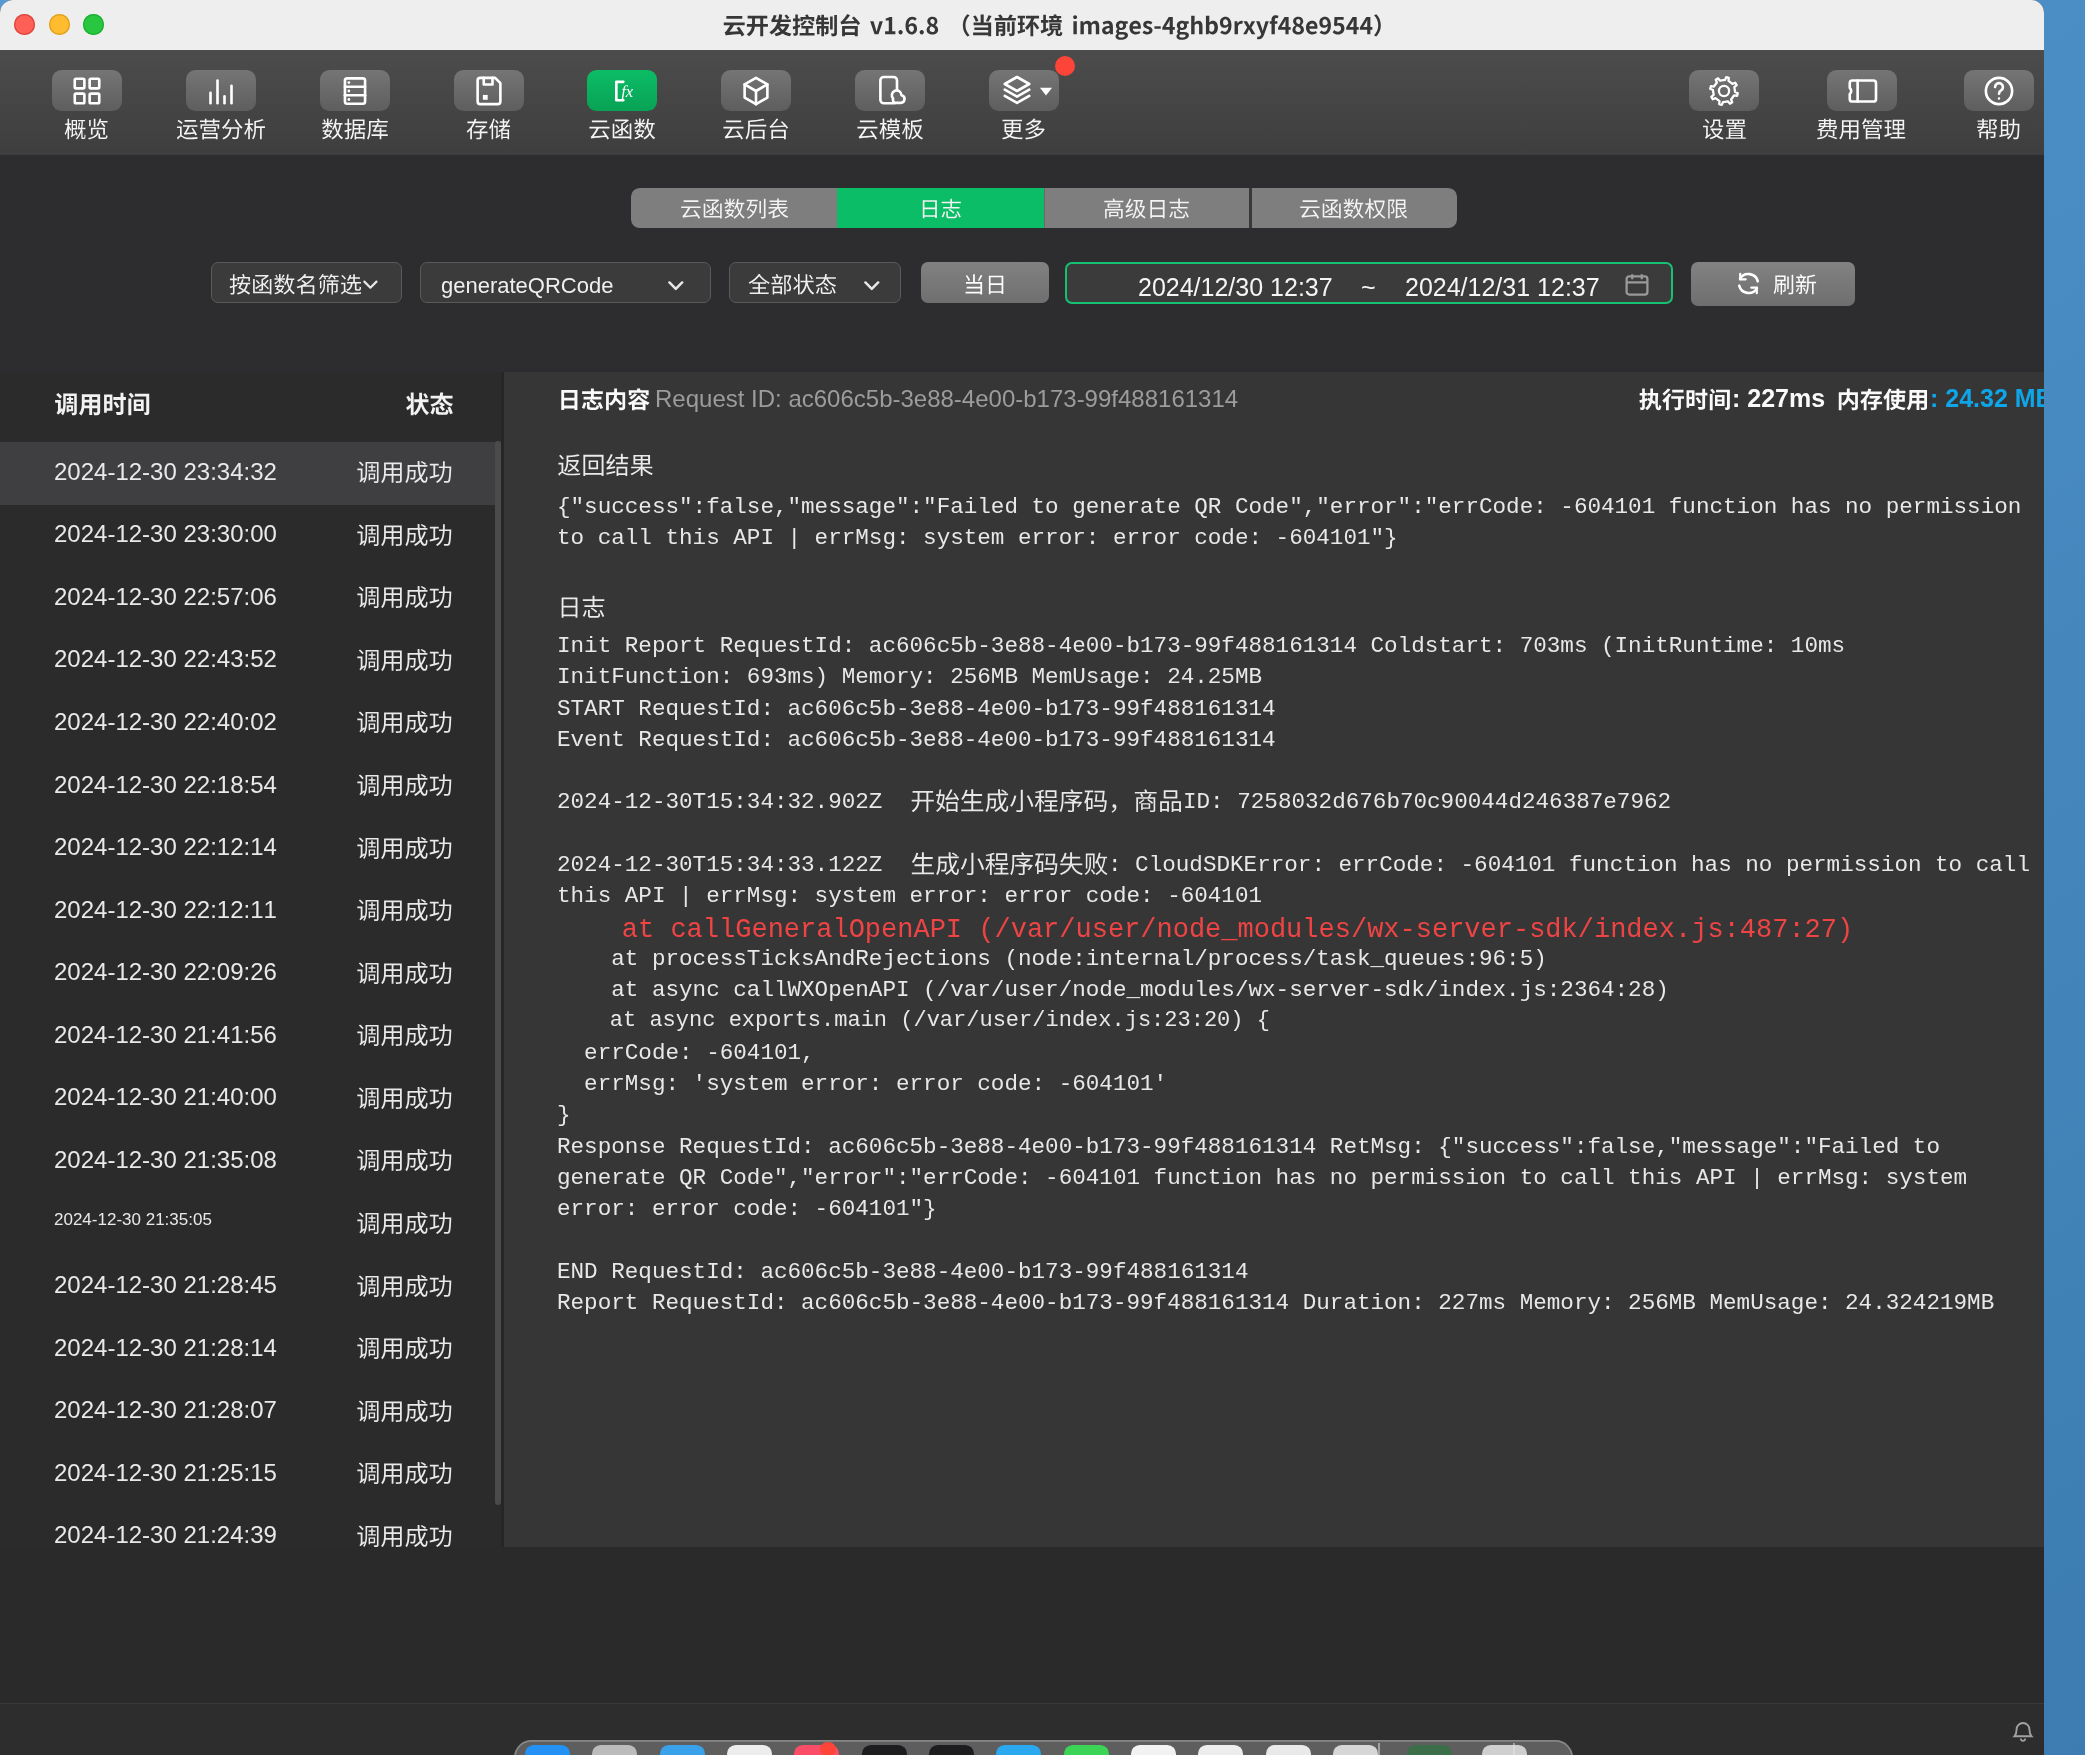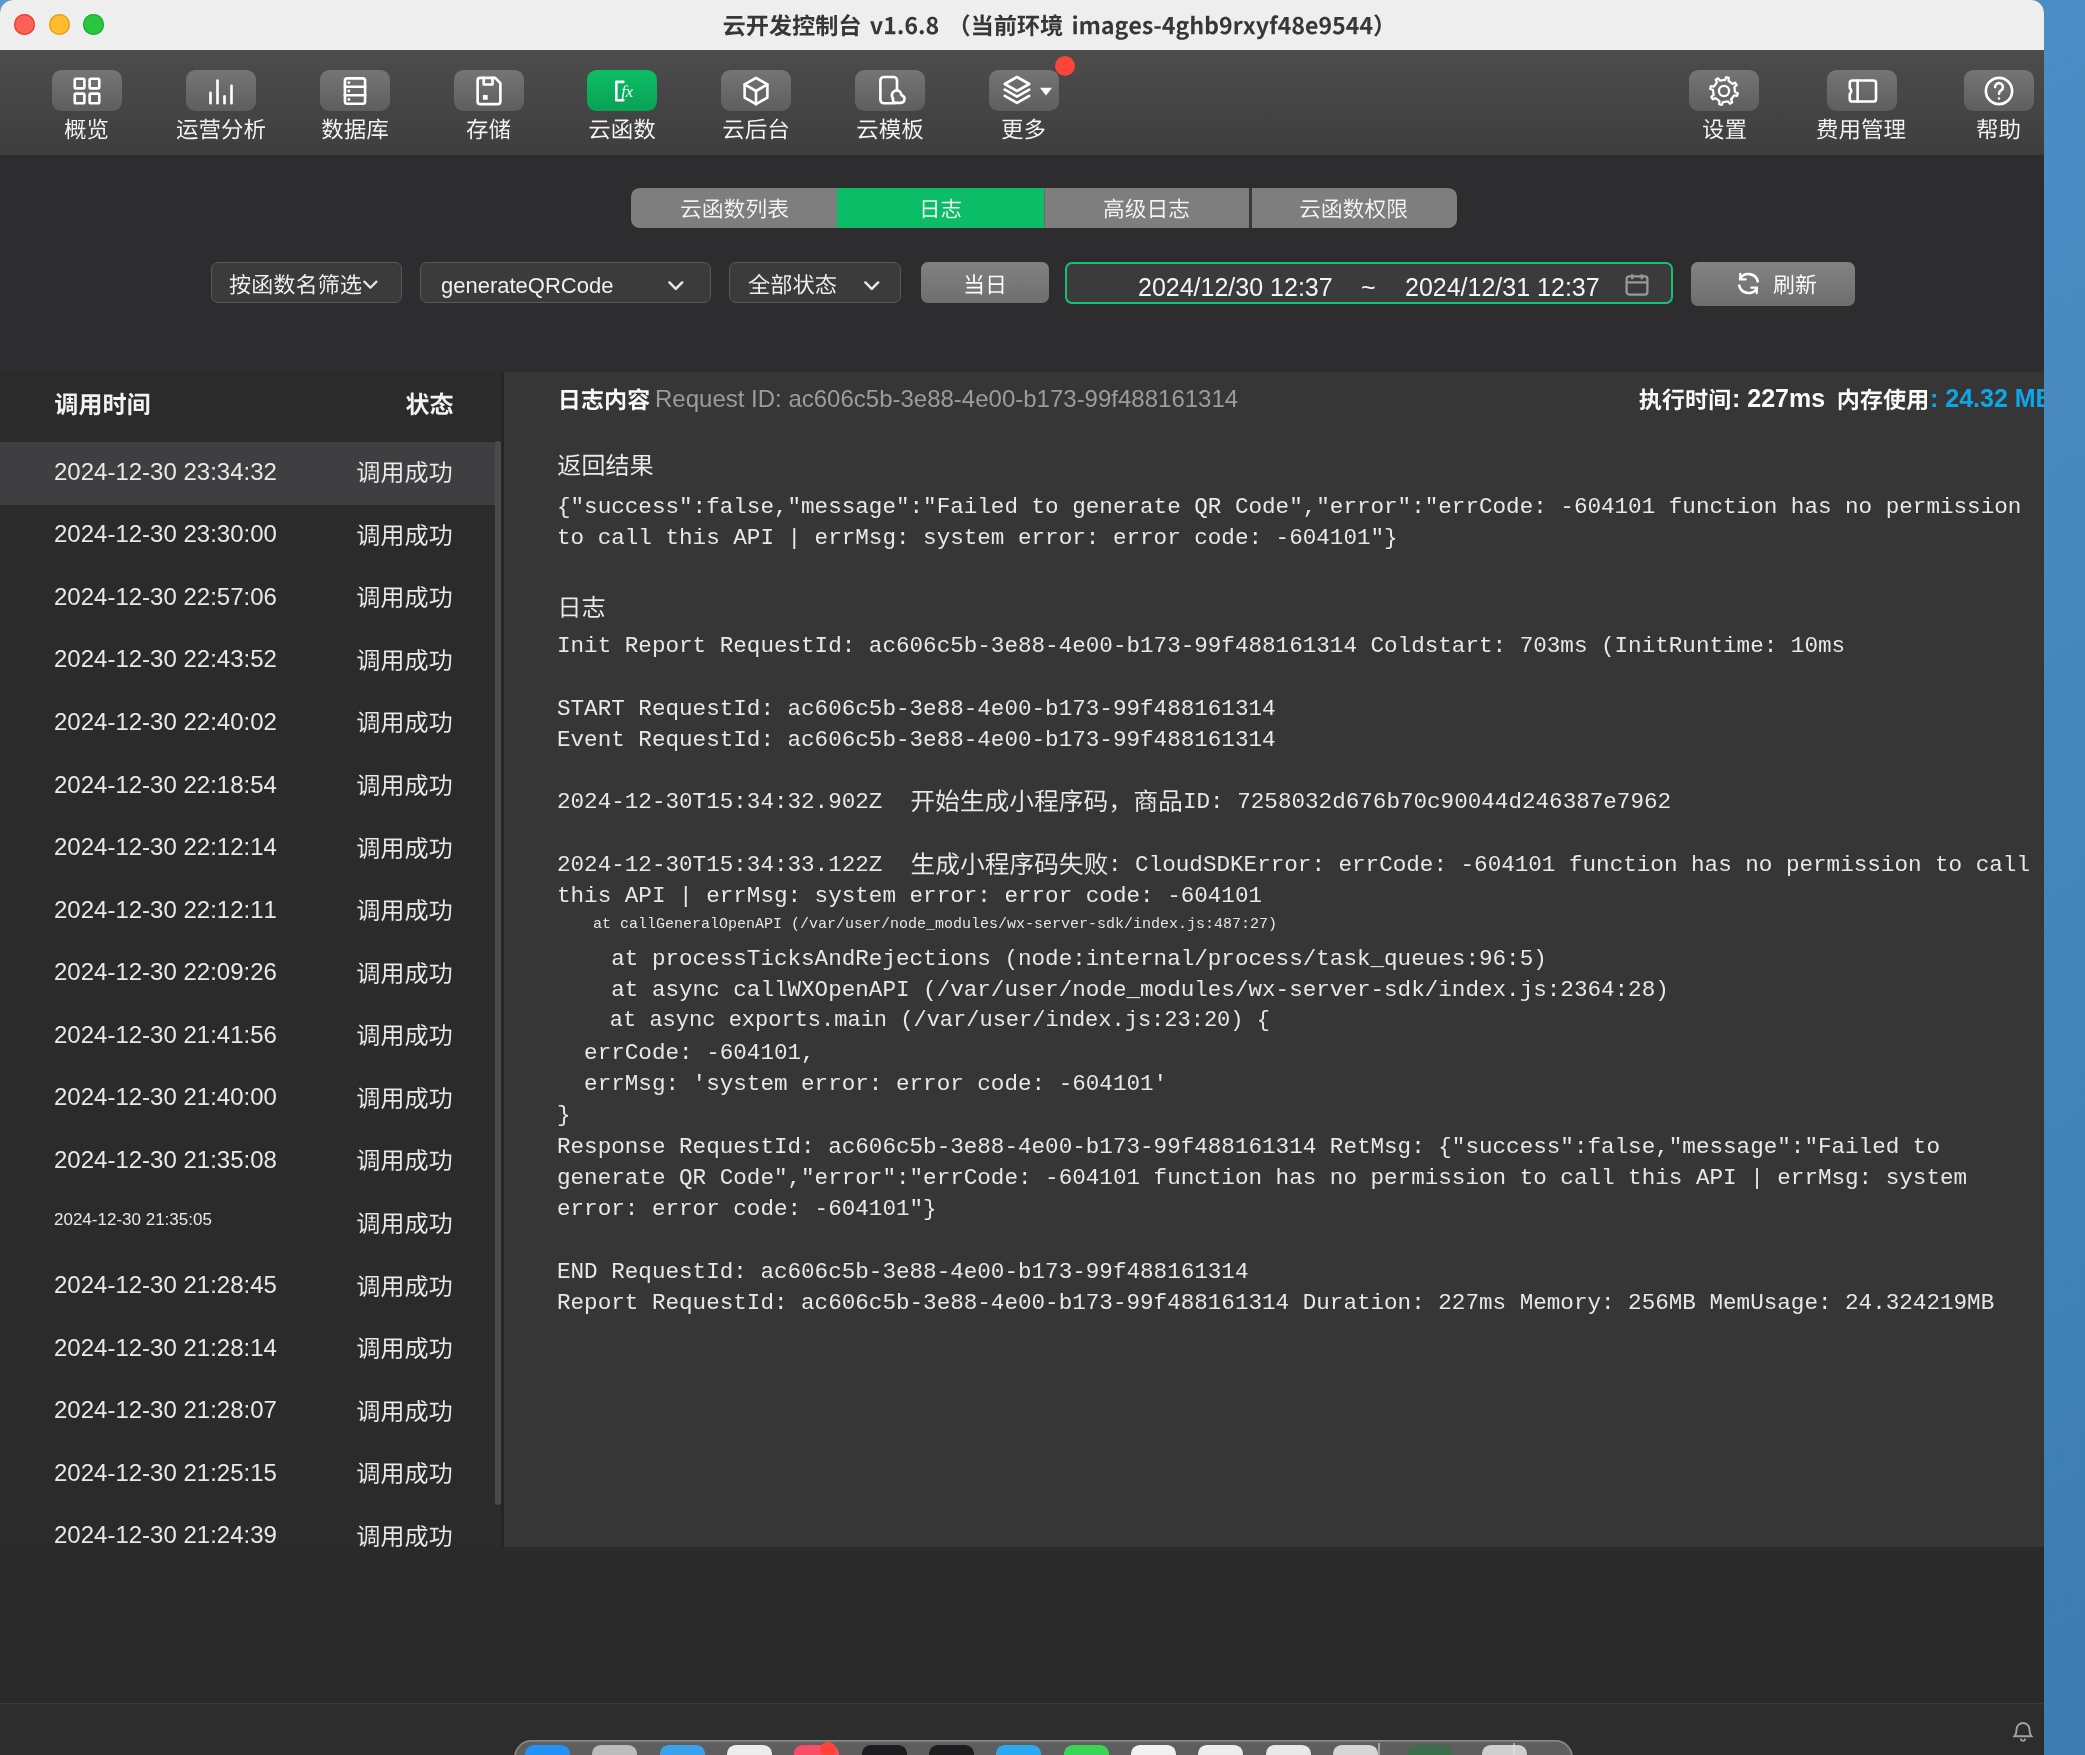--- a/index.html
+++ b/index.html
@@ -431,20 +431,21 @@
       <path transform="translate(56.0,0) scale(0.02800,-0.02800)" d="M35 53 48 -24C147 -2 280 26 406 55L400 124C266 97 128 68 35 53ZM56 427C71 434 96 439 223 454C178 391 136 341 117 322C84 286 61 262 38 257C47 237 59 200 63 184C87 197 123 205 402 256C400 272 397 302 398 322L175 286C256 373 335 479 403 587L334 629C315 593 293 557 270 522L137 511C196 594 254 700 299 802L222 834C182 717 110 593 87 561C66 529 48 506 30 502C39 481 52 443 56 427ZM639 841V706H408V634H639V478H433V406H926V478H716V634H943V706H716V841ZM459 304V-79H532V-36H826V-75H901V304ZM532 32V236H826V32Z"></path>
       <path transform="translate(84.0,0) scale(0.02800,-0.02800)" d="M159 792V394H461V309H62V240H400C310 144 167 58 36 15C53 -1 76 -28 88 -47C220 3 364 98 461 208V-80H540V213C639 106 785 9 914 -42C925 -23 949 5 965 21C839 63 694 148 601 240H939V309H540V394H848V792ZM236 563H461V459H236ZM540 563H767V459H540ZM236 727H461V625H236ZM540 727H767V625H540Z"></path>
     </svg>
 <svg style="position:absolute;left:557px;top:592px;overflow:visible;" width="49" height="31" viewBox="0 -28 56 36" fill="#ebebeb">
       <path transform="translate(0.0,0) scale(0.02800,-0.02800)" d="M253 352H752V71H253ZM253 426V697H752V426ZM176 772V-69H253V-4H752V-64H832V772Z"></path>
       <path transform="translate(28.0,0) scale(0.02800,-0.02800)" d="M270 256V38C270 -44 301 -66 416 -66C440 -66 618 -66 644 -66C741 -66 765 -33 776 98C755 103 724 113 707 126C702 19 693 2 639 2C600 2 450 2 420 2C356 2 345 9 345 39V256ZM378 316C460 268 556 194 601 143L656 194C608 246 510 315 430 361ZM744 232C794 147 850 33 873 -36L946 -5C921 62 862 174 812 257ZM150 247C130 169 95 68 50 5L117 -30C162 36 196 143 217 224ZM459 840V696H56V624H459V454H121V383H886V454H537V624H947V696H537V840Z"></path>
     </svg>
 <div class="lat" style="left:557px;top:496px;font-size:22.6px;line-height:1;font-family:'Liberation Mono',monospace;color:#e8e8e8;">{"success":false,"message":"Failed to generate QR Code","error":"errCode: -604101 function has no permission</div>
 <div class="lat" style="left:557px;top:527px;font-size:22.6px;line-height:1;font-family:'Liberation Mono',monospace;color:#e8e8e8;">to call this API | errMsg: system error: error code: -604101"}</div>
 <div class="lat" style="left:557px;top:635px;font-size:22.6px;line-height:1;font-family:'Liberation Mono',monospace;color:#e8e8e8;">Init Report RequestId: ac606c5b-3e88-4e00-b173-99f488161314 Coldstart: 703ms (InitRuntime: 10ms</div>
+<div class="lat" style="left:557px;top:666px;font-size:22.6px;line-height:1;font-family:'Liberation Mono',monospace;color:#e8e8e8;">InitFunction: 693ms) Memory: 256MB MemUsage: 24.25MB</div>
 <div class="lat" style="left:557px;top:698px;font-size:22.6px;line-height:1;font-family:'Liberation Mono',monospace;color:#e8e8e8;">START RequestId: ac606c5b-3e88-4e00-b173-99f488161314</div>
 <div class="lat" style="left:557px;top:729px;font-size:22.6px;line-height:1;font-family:'Liberation Mono',monospace;color:#e8e8e8;">Event RequestId: ac606c5b-3e88-4e00-b173-99f488161314</div>
 <div class="lat" style="left:557px;top:791px;font-size:22.6px;line-height:1;font-family:'Liberation Mono',monospace;color:#e8e8e8;">2024-12-30T15:34:32.902Z  </div>
     <svg style="position:absolute;left:910px;top:785px;overflow:visible;" width="223" height="32" viewBox="0 -29 257 37" fill="#e8e8e8">
       <path transform="translate(0.0,0) scale(0.02860,-0.02860)" d="M649 703V418H369V461V703ZM52 418V346H288C274 209 223 75 54 -28C74 -41 101 -66 114 -84C299 33 351 189 365 346H649V-81H726V346H949V418H726V703H918V775H89V703H293V461L292 418Z"></path>
       <path transform="translate(28.6,0) scale(0.02860,-0.02860)" d="M462 327V-80H531V-36H833V-78H905V327ZM531 31V259H833V31ZM429 407C458 419 501 423 873 452C886 426 897 402 905 381L969 414C938 491 868 608 800 695L740 666C774 622 808 569 838 517L519 497C585 587 651 703 705 819L627 841C577 714 495 580 468 544C443 508 423 484 404 480C413 460 425 423 429 407ZM202 565H316C304 437 281 329 247 241C213 268 178 295 144 319C163 390 184 477 202 565ZM65 292C115 258 168 216 217 174C171 84 112 20 40 -19C56 -33 76 -60 86 -78C162 -31 223 34 271 124C309 87 342 52 364 21L410 82C385 115 347 154 303 193C349 305 377 448 389 630L345 637L333 635H216C229 703 240 770 248 831L178 836C171 774 161 705 148 635H43V565H134C113 462 88 363 65 292Z"></path>
       <path transform="translate(57.2,0) scale(0.02860,-0.02860)" d="M239 824C201 681 136 542 54 453C73 443 106 421 121 408C159 453 194 510 226 573H463V352H165V280H463V25H55V-48H949V25H541V280H865V352H541V573H901V646H541V840H463V646H259C281 697 300 752 315 807Z"></path>
       <path transform="translate(85.8,0) scale(0.02860,-0.02860)" d="M544 839C544 782 546 725 549 670H128V389C128 259 119 86 36 -37C54 -46 86 -72 99 -87C191 45 206 247 206 388V395H389C385 223 380 159 367 144C359 135 350 133 335 133C318 133 275 133 229 138C241 119 249 89 250 68C299 65 345 65 371 67C398 70 415 77 431 96C452 123 457 208 462 433C462 443 463 465 463 465H206V597H554C566 435 590 287 628 172C562 96 485 34 396 -13C412 -28 439 -59 451 -75C528 -29 597 26 658 92C704 -11 764 -73 841 -73C918 -73 946 -23 959 148C939 155 911 172 894 189C888 56 876 4 847 4C796 4 751 61 714 159C788 255 847 369 890 500L815 519C783 418 740 327 686 247C660 344 641 463 630 597H951V670H626C623 725 622 781 622 839ZM671 790C735 757 812 706 850 670L897 722C858 756 779 805 716 836Z"></path>
       <path transform="translate(114.4,0) scale(0.02860,-0.02860)" d="M464 826V24C464 4 456 -2 436 -3C415 -4 343 -5 270 -2C282 -23 296 -59 301 -80C395 -81 457 -79 494 -66C530 -54 545 -31 545 24V826ZM705 571C791 427 872 240 895 121L976 154C950 274 865 458 777 598ZM202 591C177 457 121 284 32 178C53 169 86 151 103 138C194 249 253 430 286 577Z"></path>
       <path transform="translate(143.0,0) scale(0.02860,-0.02860)" d="M532 733H834V549H532ZM462 798V484H907V798ZM448 209V144H644V13H381V-53H963V13H718V144H919V209H718V330H941V396H425V330H644V209ZM361 826C287 792 155 763 43 744C52 728 62 703 65 687C112 693 162 702 212 712V558H49V488H202C162 373 93 243 28 172C41 154 59 124 67 103C118 165 171 264 212 365V-78H286V353C320 311 360 257 377 229L422 288C402 311 315 401 286 426V488H411V558H286V729C333 740 377 753 413 768Z"></path>
@@ -463,21 +464,21 @@
       <path transform="translate(28.6,0) scale(0.02860,-0.02860)" d="M544 839C544 782 546 725 549 670H128V389C128 259 119 86 36 -37C54 -46 86 -72 99 -87C191 45 206 247 206 388V395H389C385 223 380 159 367 144C359 135 350 133 335 133C318 133 275 133 229 138C241 119 249 89 250 68C299 65 345 65 371 67C398 70 415 77 431 96C452 123 457 208 462 433C462 443 463 465 463 465H206V597H554C566 435 590 287 628 172C562 96 485 34 396 -13C412 -28 439 -59 451 -75C528 -29 597 26 658 92C704 -11 764 -73 841 -73C918 -73 946 -23 959 148C939 155 911 172 894 189C888 56 876 4 847 4C796 4 751 61 714 159C788 255 847 369 890 500L815 519C783 418 740 327 686 247C660 344 641 463 630 597H951V670H626C623 725 622 781 622 839ZM671 790C735 757 812 706 850 670L897 722C858 756 779 805 716 836Z"></path>
       <path transform="translate(57.2,0) scale(0.02860,-0.02860)" d="M464 826V24C464 4 456 -2 436 -3C415 -4 343 -5 270 -2C282 -23 296 -59 301 -80C395 -81 457 -79 494 -66C530 -54 545 -31 545 24V826ZM705 571C791 427 872 240 895 121L976 154C950 274 865 458 777 598ZM202 591C177 457 121 284 32 178C53 169 86 151 103 138C194 249 253 430 286 577Z"></path>
       <path transform="translate(85.8,0) scale(0.02860,-0.02860)" d="M532 733H834V549H532ZM462 798V484H907V798ZM448 209V144H644V13H381V-53H963V13H718V144H919V209H718V330H941V396H425V330H644V209ZM361 826C287 792 155 763 43 744C52 728 62 703 65 687C112 693 162 702 212 712V558H49V488H202C162 373 93 243 28 172C41 154 59 124 67 103C118 165 171 264 212 365V-78H286V353C320 311 360 257 377 229L422 288C402 311 315 401 286 426V488H411V558H286V729C333 740 377 753 413 768Z"></path>
       <path transform="translate(114.4,0) scale(0.02860,-0.02860)" d="M371 437C438 408 518 370 583 336H230V271H542V8C542 -7 537 -11 517 -12C498 -13 431 -13 357 -11C367 -32 379 -60 383 -81C473 -81 533 -81 569 -70C606 -59 617 -38 617 7V271H833C799 225 761 178 729 146L789 116C841 166 897 245 949 317L895 340L882 336H697L705 344C685 356 658 370 629 384C712 429 798 493 857 554L808 591L791 587H288V525H724C678 485 619 444 564 416C514 439 461 462 416 481ZM471 824C486 795 504 759 517 728H120V450C120 305 113 102 31 -41C48 -49 81 -70 94 -83C180 69 193 295 193 450V658H951V728H603C589 761 564 809 543 845Z"></path>
       <path transform="translate(143.0,0) scale(0.02860,-0.02860)" d="M410 205V137H792V205ZM491 650C484 551 471 417 458 337H478L863 336C844 117 822 28 796 2C786 -8 776 -10 758 -9C740 -9 695 -9 647 -4C659 -23 666 -52 668 -73C716 -76 762 -76 788 -74C818 -72 837 -65 856 -43C892 -7 915 98 938 368C939 379 940 401 940 401H816C832 525 848 675 856 779L803 785L791 781H443V712H778C770 624 757 502 745 401H537C546 475 556 569 561 645ZM51 787V718H173C145 565 100 423 29 328C41 308 58 266 63 247C82 272 100 299 116 329V-34H181V46H365V479H182C208 554 229 635 245 718H394V787ZM181 411H299V113H181Z"></path>
       <path transform="translate(171.6,0) scale(0.02860,-0.02860)" d="M456 840V665H264C283 711 300 760 314 810L236 826C200 690 138 556 60 471C79 463 116 443 132 432C167 475 200 529 230 589H456V529C456 483 454 436 446 390H54V315H429C387 185 285 66 42 -16C58 -31 80 -63 89 -81C345 7 456 138 502 282C580 96 712 -26 921 -80C932 -60 954 -28 971 -12C767 34 635 146 566 315H947V390H526C532 436 534 483 534 529V589H863V665H534V840Z"></path>
       <path transform="translate(200.2,0) scale(0.02860,-0.02860)" d="M234 656V386C234 257 221 77 39 -28C54 -41 75 -64 85 -79C278 42 300 236 300 386V656ZM288 127C332 70 387 -8 414 -54L469 -15C442 29 386 104 341 159ZM89 792V184H152V724H380V186H445V792ZM624 596H811C794 440 760 316 711 218C658 304 617 403 589 508C601 536 613 566 624 596ZM618 831C587 677 535 526 463 427C477 412 500 380 509 365C522 384 535 404 548 426C580 326 622 234 674 154C620 74 553 16 473 -25C488 -37 510 -63 519 -79C595 -38 660 19 715 97C772 23 839 -36 917 -78C928 -61 949 -36 965 -22C883 17 811 80 752 158C813 268 855 412 876 596H947V664H646C662 714 675 765 686 816Z"></path>
     </svg>
     <div class="lat" style="left:1108px;top:854px;font-size:22.6px;line-height:1;font-family:'Liberation Mono',monospace;color:#e8e8e8;">: CloudSDKError: errCode: -604101 function has no permission to call</div>
 <div class="lat" style="left:557px;top:885px;font-size:22.6px;line-height:1;font-family:'Liberation Mono',monospace;color:#e8e8e8;">this API | errMsg: system error: error code: -604101</div>
-<div class="lat" style="left:557px;top:917px;font-size:15px;line-height:1;font-family:'Liberation Mono',monospace;color:#e5e5e5;">    at callGeneralOpenAPI (/var/user/node_modules/wx-server-sdk/index.js:487:27)</div>
+<div class="lat" style="left:557px;top:917px;font-size:27px;line-height:1;font-family:'Liberation Mono',monospace;color:#ef4444;">    at callGeneralOpenAPI (/var/user/node_modules/wx-server-sdk/index.js:487:27)</div>
 <div class="lat" style="left:557px;top:948px;font-size:22.6px;line-height:1;font-family:'Liberation Mono',monospace;color:#e8e8e8;">    at processTicksAndRejections (node:internal/process/task_queues:96:5)</div>
 <div class="lat" style="left:557px;top:979px;font-size:22.6px;line-height:1;font-family:'Liberation Mono',monospace;color:#e8e8e8;">    at async callWXOpenAPI (/var/user/node_modules/wx-server-sdk/index.js:2364:28)</div>
 <div class="lat" style="left:557px;top:1010px;font-size:22px;line-height:1;font-family:'Liberation Mono',monospace;color:#e8e8e8;">    at async exports.main (/var/user/index.js:23:20) {</div>
 <div class="lat" style="left:557px;top:1042px;font-size:22.6px;line-height:1;font-family:'Liberation Mono',monospace;color:#e8e8e8;">  errCode: -604101,</div>
 <div class="lat" style="left:557px;top:1073px;font-size:22.6px;line-height:1;font-family:'Liberation Mono',monospace;color:#e8e8e8;">  errMsg: 'system error: error code: -604101'</div>
 <div class="lat" style="left:557px;top:1104px;font-size:22.6px;line-height:1;font-family:'Liberation Mono',monospace;color:#e8e8e8;">}</div>
 <div class="lat" style="left:557px;top:1136px;font-size:22.6px;line-height:1;font-family:'Liberation Mono',monospace;color:#e8e8e8;">Response RequestId: ac606c5b-3e88-4e00-b173-99f488161314 RetMsg: {"success":false,"message":"Failed to</div>
 <div class="lat" style="left:557px;top:1167px;font-size:22.6px;line-height:1;font-family:'Liberation Mono',monospace;color:#e8e8e8;">generate QR Code","error":"errCode: -604101 function has no permission to call this API | errMsg: system</div>
 <div class="lat" style="left:557px;top:1198px;font-size:22.6px;line-height:1;font-family:'Liberation Mono',monospace;color:#e8e8e8;">error: error code: -604101"}</div>
 <div class="lat" style="left:557px;top:1261px;font-size:22.6px;line-height:1;font-family:'Liberation Mono',monospace;color:#e8e8e8;">END RequestId: ac606c5b-3e88-4e00-b173-99f488161314</div>

